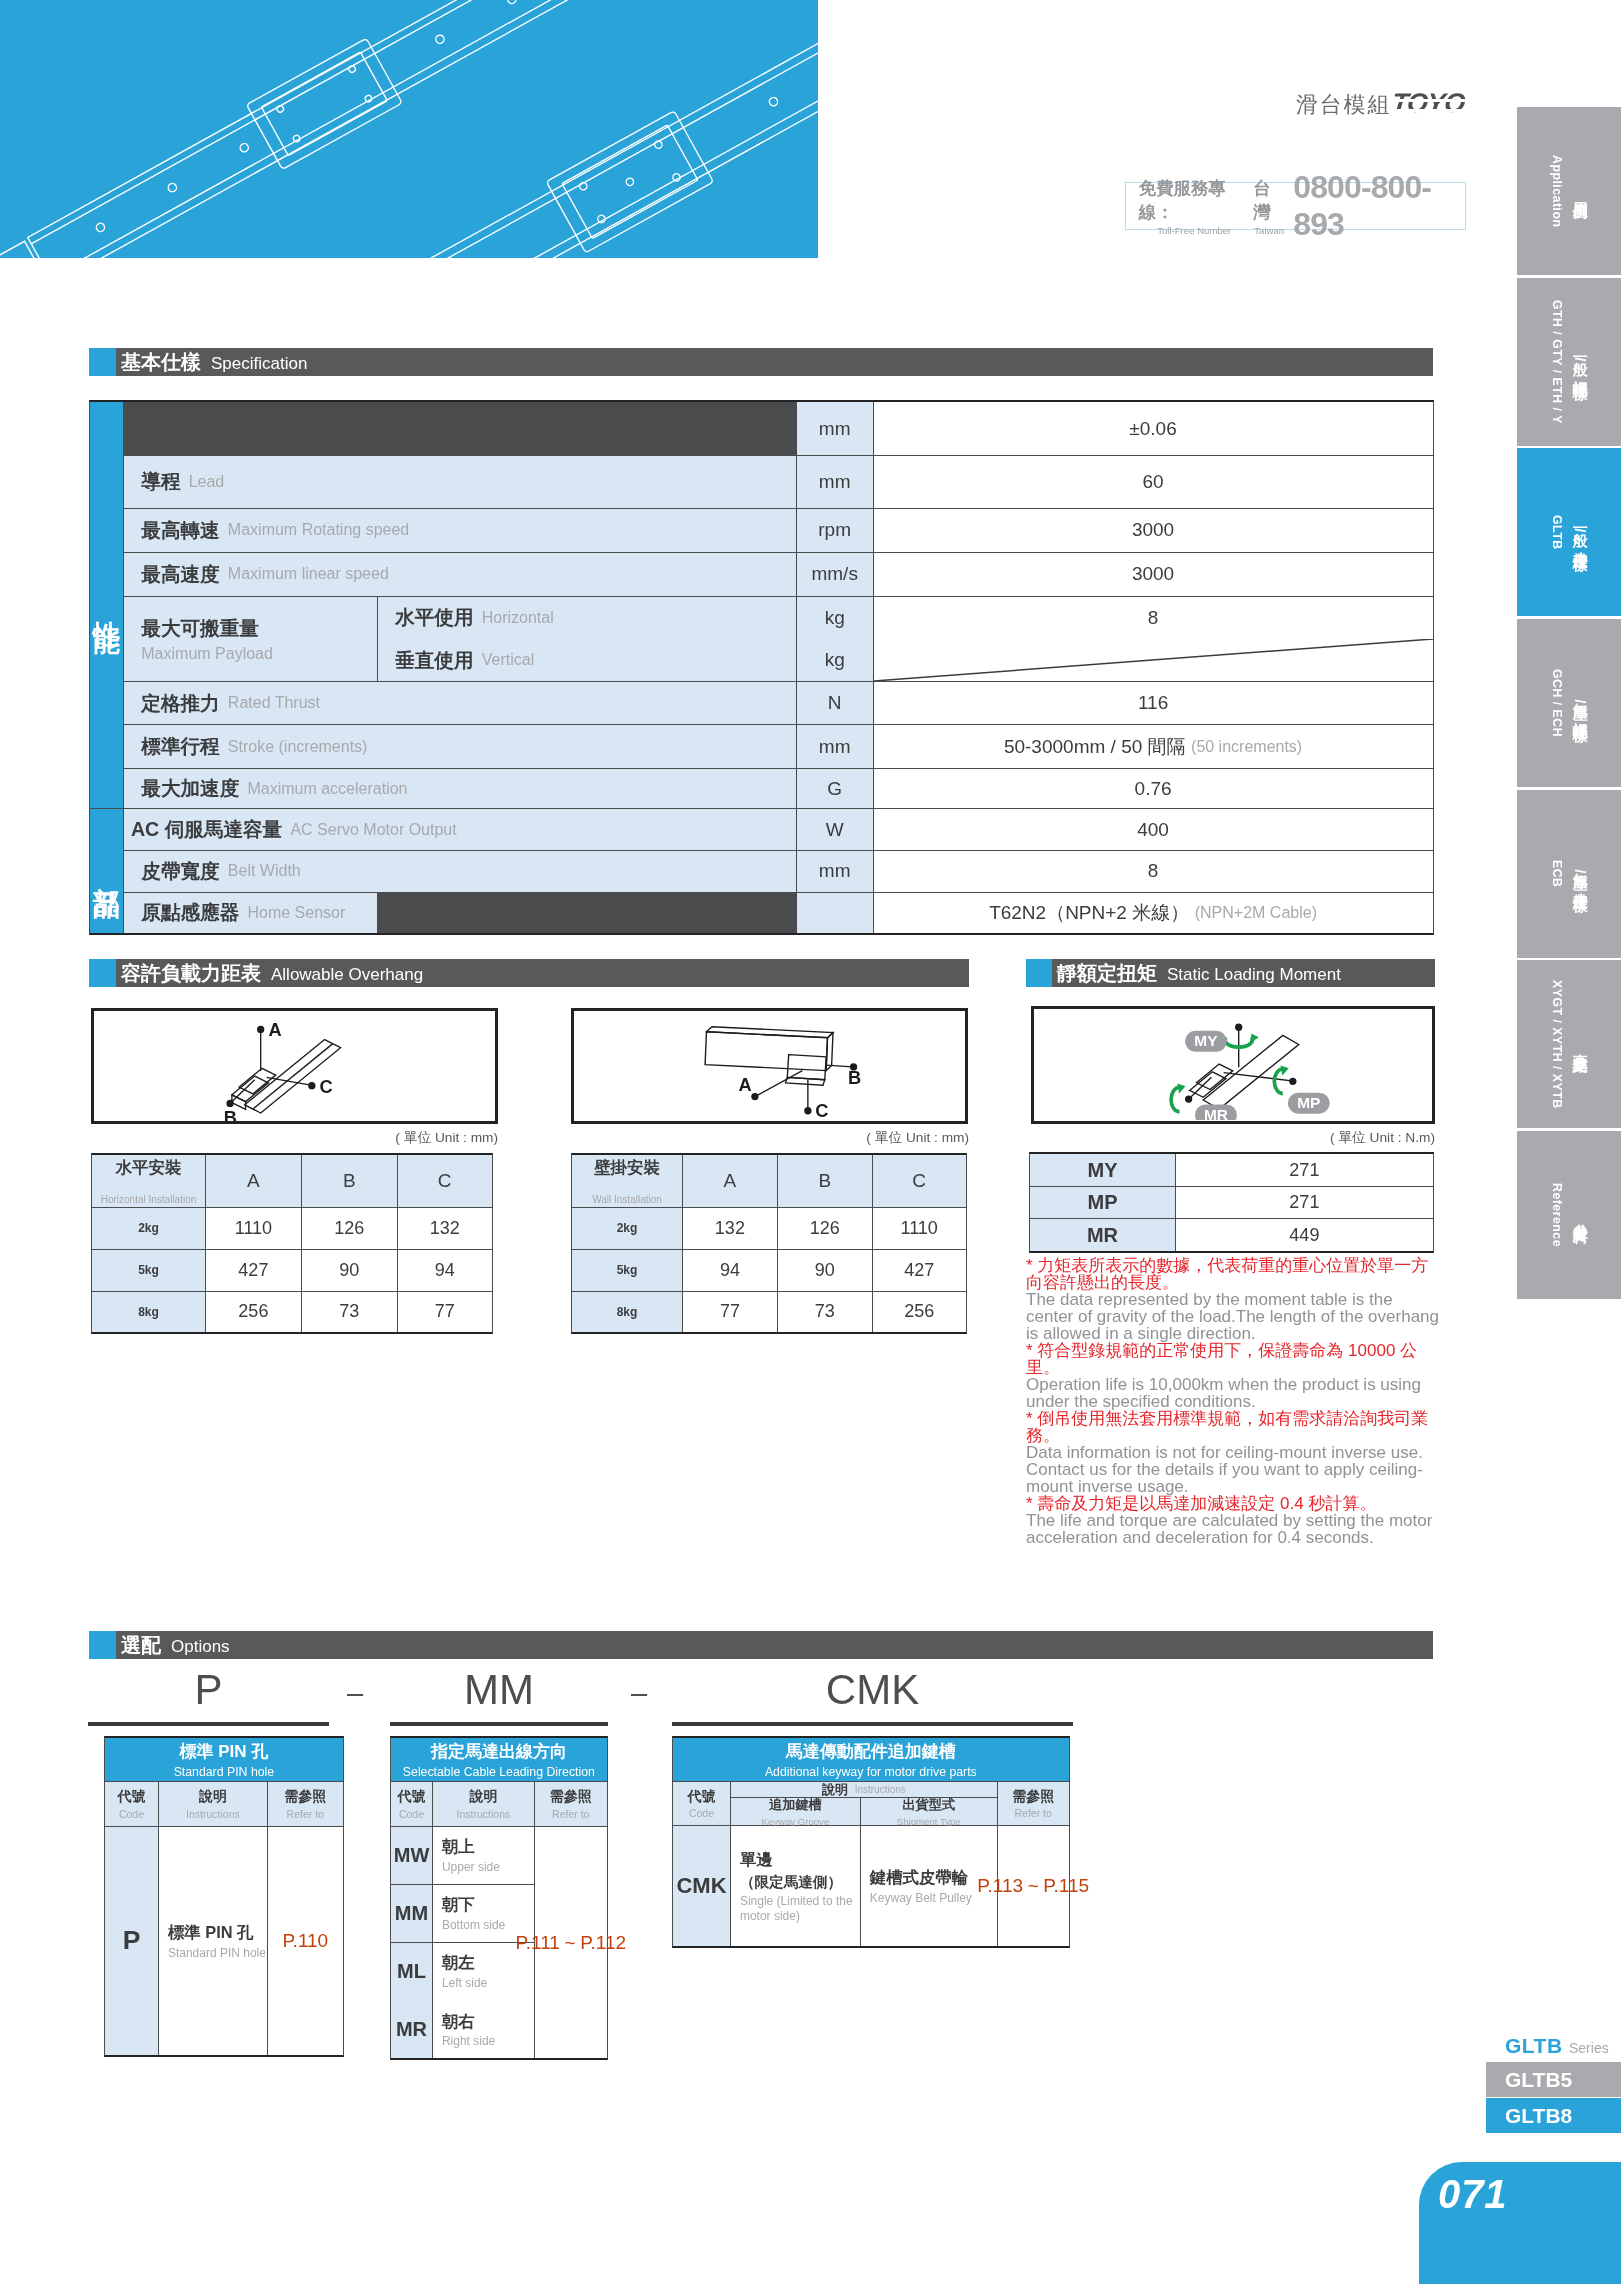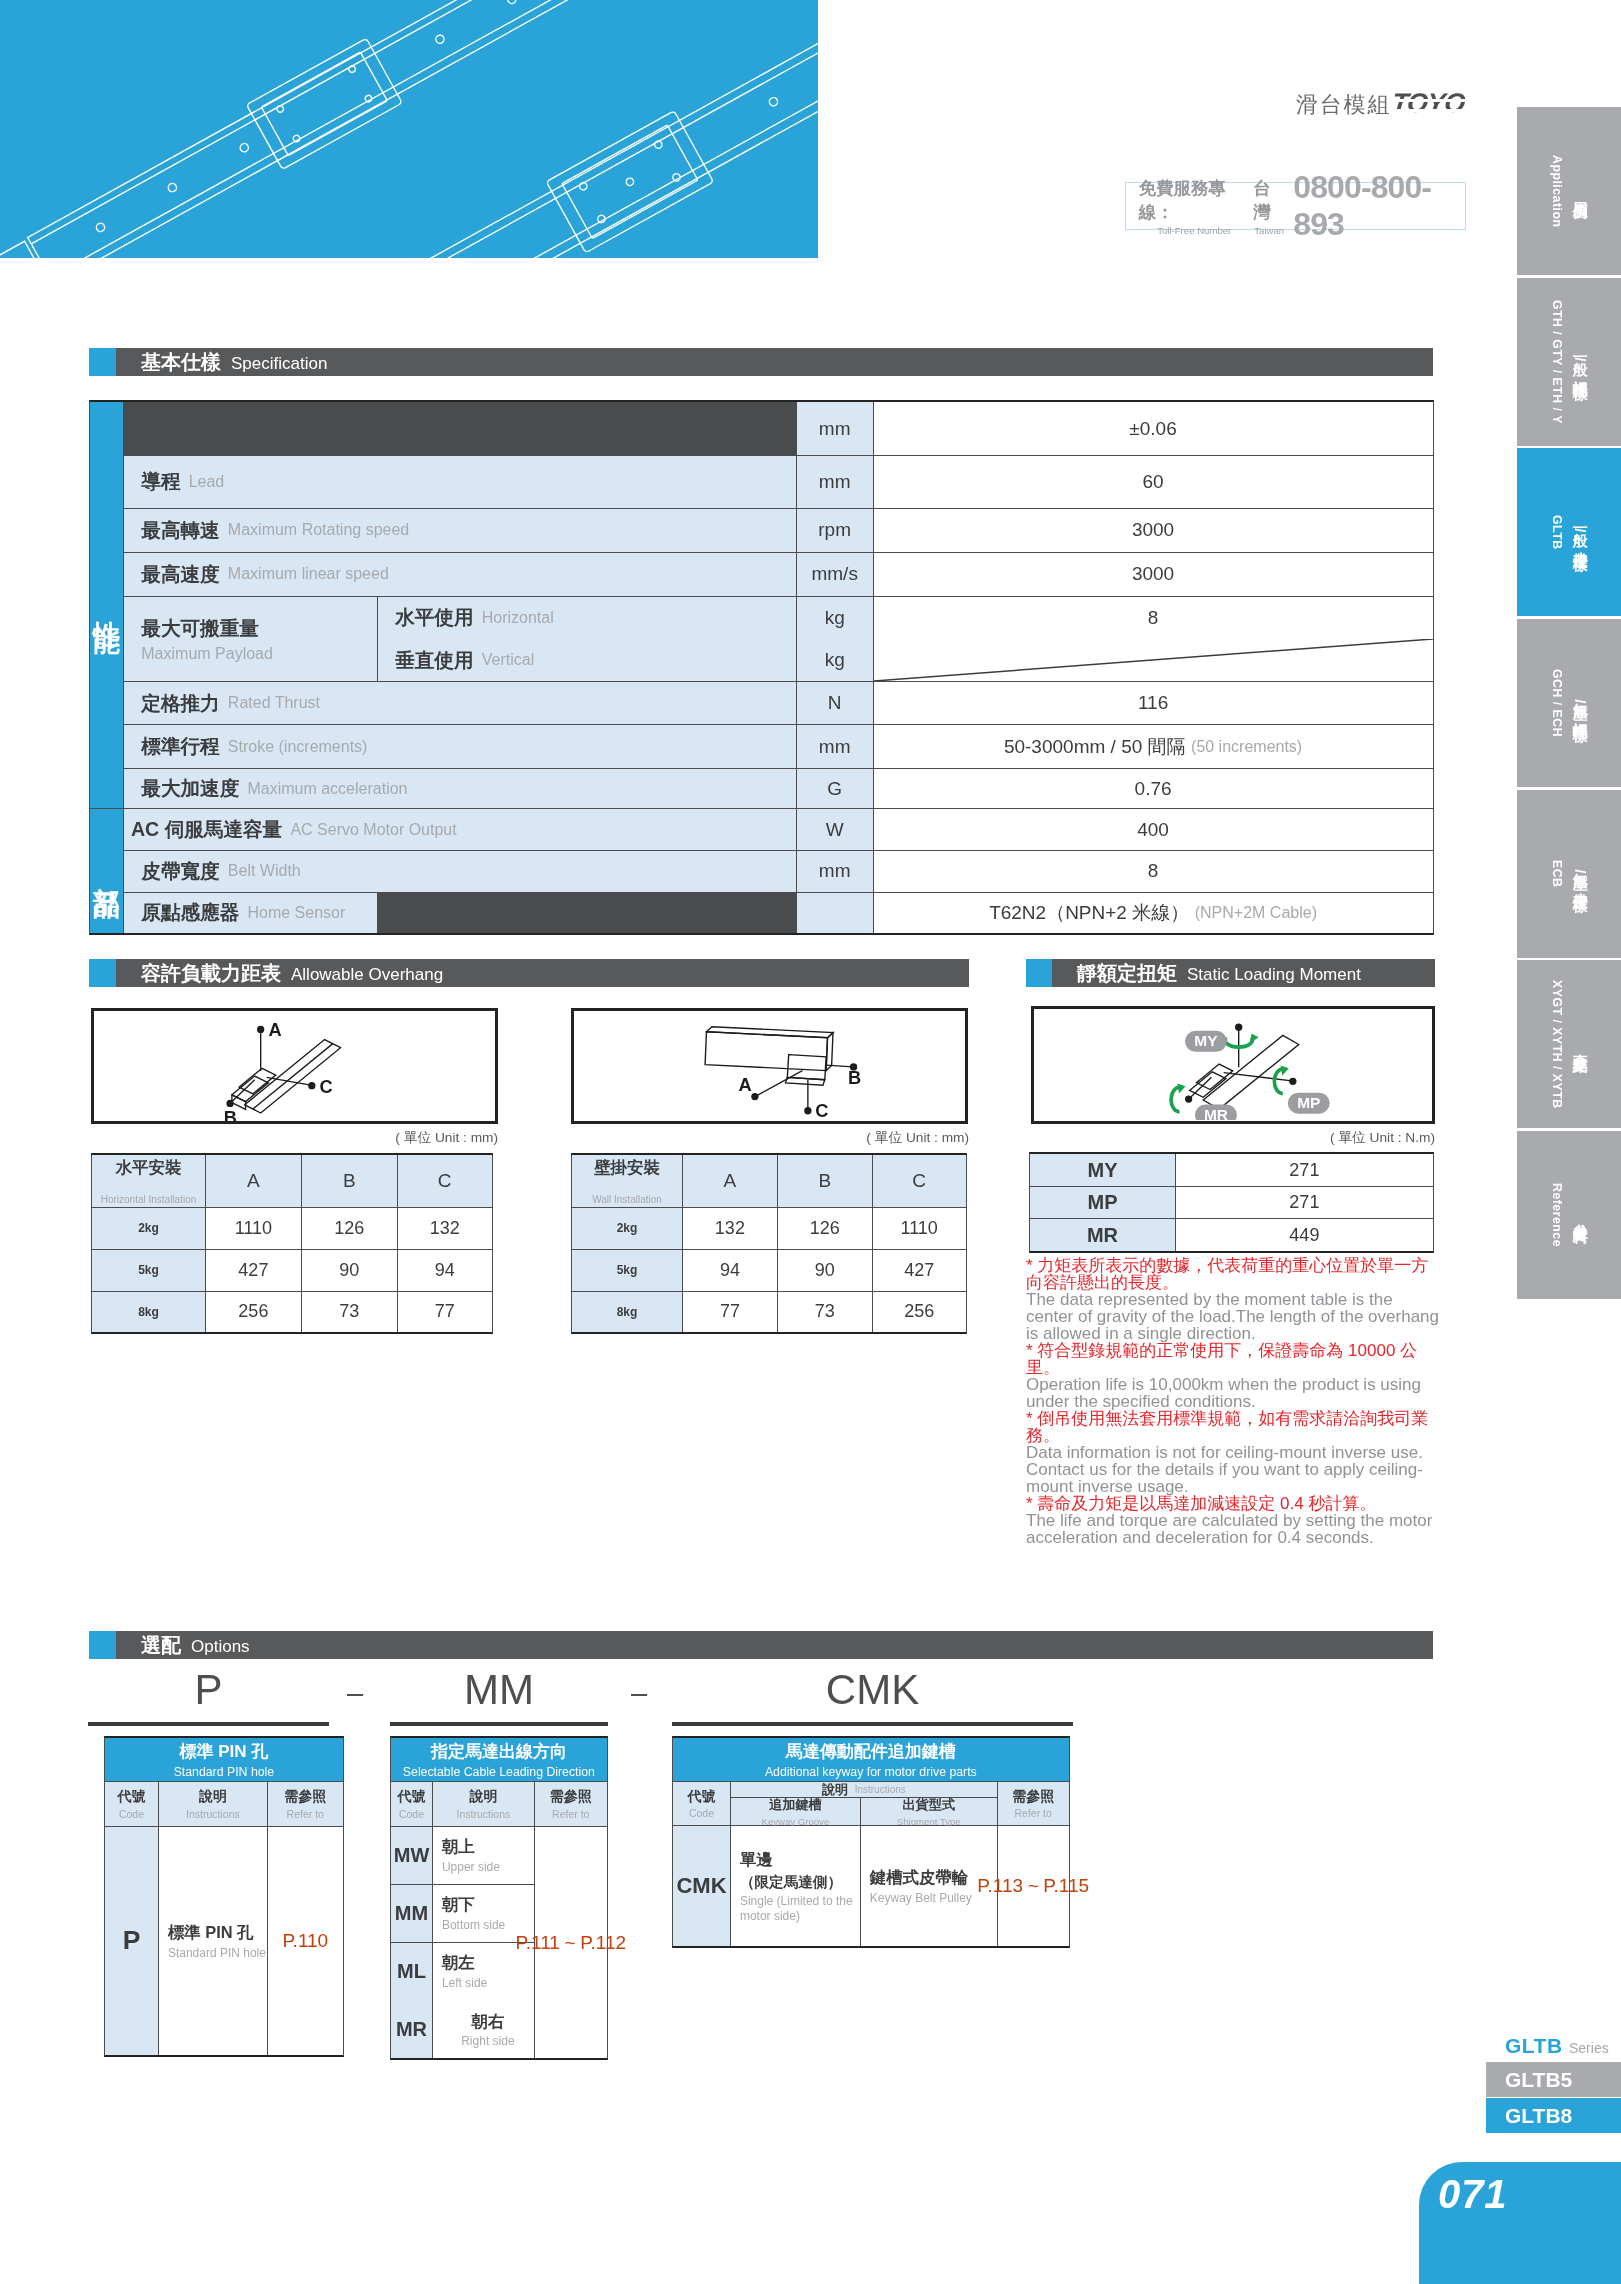--- a/index.html
+++ b/index.html
@@ -21,21 +21,21 @@
   
   .sidebar{position:absolute;left:1517px;top:107px;width:105px;display:flex;flex-direction:column;gap:2.7px;}
   .tab{height:168px;background:#a8aaad;display:flex;align-items:center;justify-content:center;gap:6.4px;cursor:pointer;}
   .tab.active{background:#29a3d8;}
   .tab .v{writing-mode:vertical-rl;color:#ffffff;font-weight:bold;white-space:nowrap;}
   .tab .v.code{font-size:12.3px;letter-spacing:0.5px;}
   .tab .v.zh{font-size:15px;letter-spacing:1.4px;}
   
   .accent{position:absolute;width:26.5px;height:28px;background:#29a3d8;}
   .secbar{position:absolute;height:28px;background:#58595b;display:flex;align-items:baseline;
-          padding-left:25px;box-sizing:border-box;}
+          padding-left:5px;box-sizing:border-box;}
   .secbar .zh{color:#fff;font-size:20px;font-weight:bold;line-height:28px;}
   .secbar .en{color:#fff;font-size:17px;margin-left:10px;}
   
   .gridtab{position:absolute;display:grid;gap:0.9px;background:#4a4b4d;
            border-left:0.9px solid #4a4b4d;border-right:0.9px solid #4a4b4d;
            border-top:2.7px solid #232323;border-bottom:2.7px solid #232323;}
   .cell{background:#ffffff;display:flex;align-items:center;justify-content:center;}
   .cell.blue{background:#d9e7f5;}
   .zh-d{font-size:19.6px;font-weight:bold;color:#3b3c3e;}
   .en-g{font-size:16px;color:#a7a9ac;}
@@ -527,21 +527,21 @@
     <div class="cell instr" style="grid-column:2;grid-row:4;">
       <span class="z">朝下</span>
         <span class="e">Bottom side</span>
       </div>
     <div class="cell blue codecell" style="font-size:20px;grid-column:1;grid-row:5;">ML</div>
     <div class="cell instr" style="grid-column:2;grid-row:5;">
       <span class="z">朝左</span>
         <span class="e">Left side</span>
       </div>
     <div class="cell blue codecell" style="font-size:20px;grid-column:1;grid-row:6;">MR</div>
-    <div class="cell instr" style="grid-column:2;grid-row:6;align-items:center;">
+    <div class="cell instr" style="grid-column:2;grid-row:6;">
       <span class="z">朝右</span>
         <span class="e">Right side</span>
       </div>
     <div class="cell refer" style="grid-column:3;grid-row:3/span 4;">
       <span>P.111</span>
         <span>~</span>
         <span>P.112</span>
       </div>
   </div>
 

